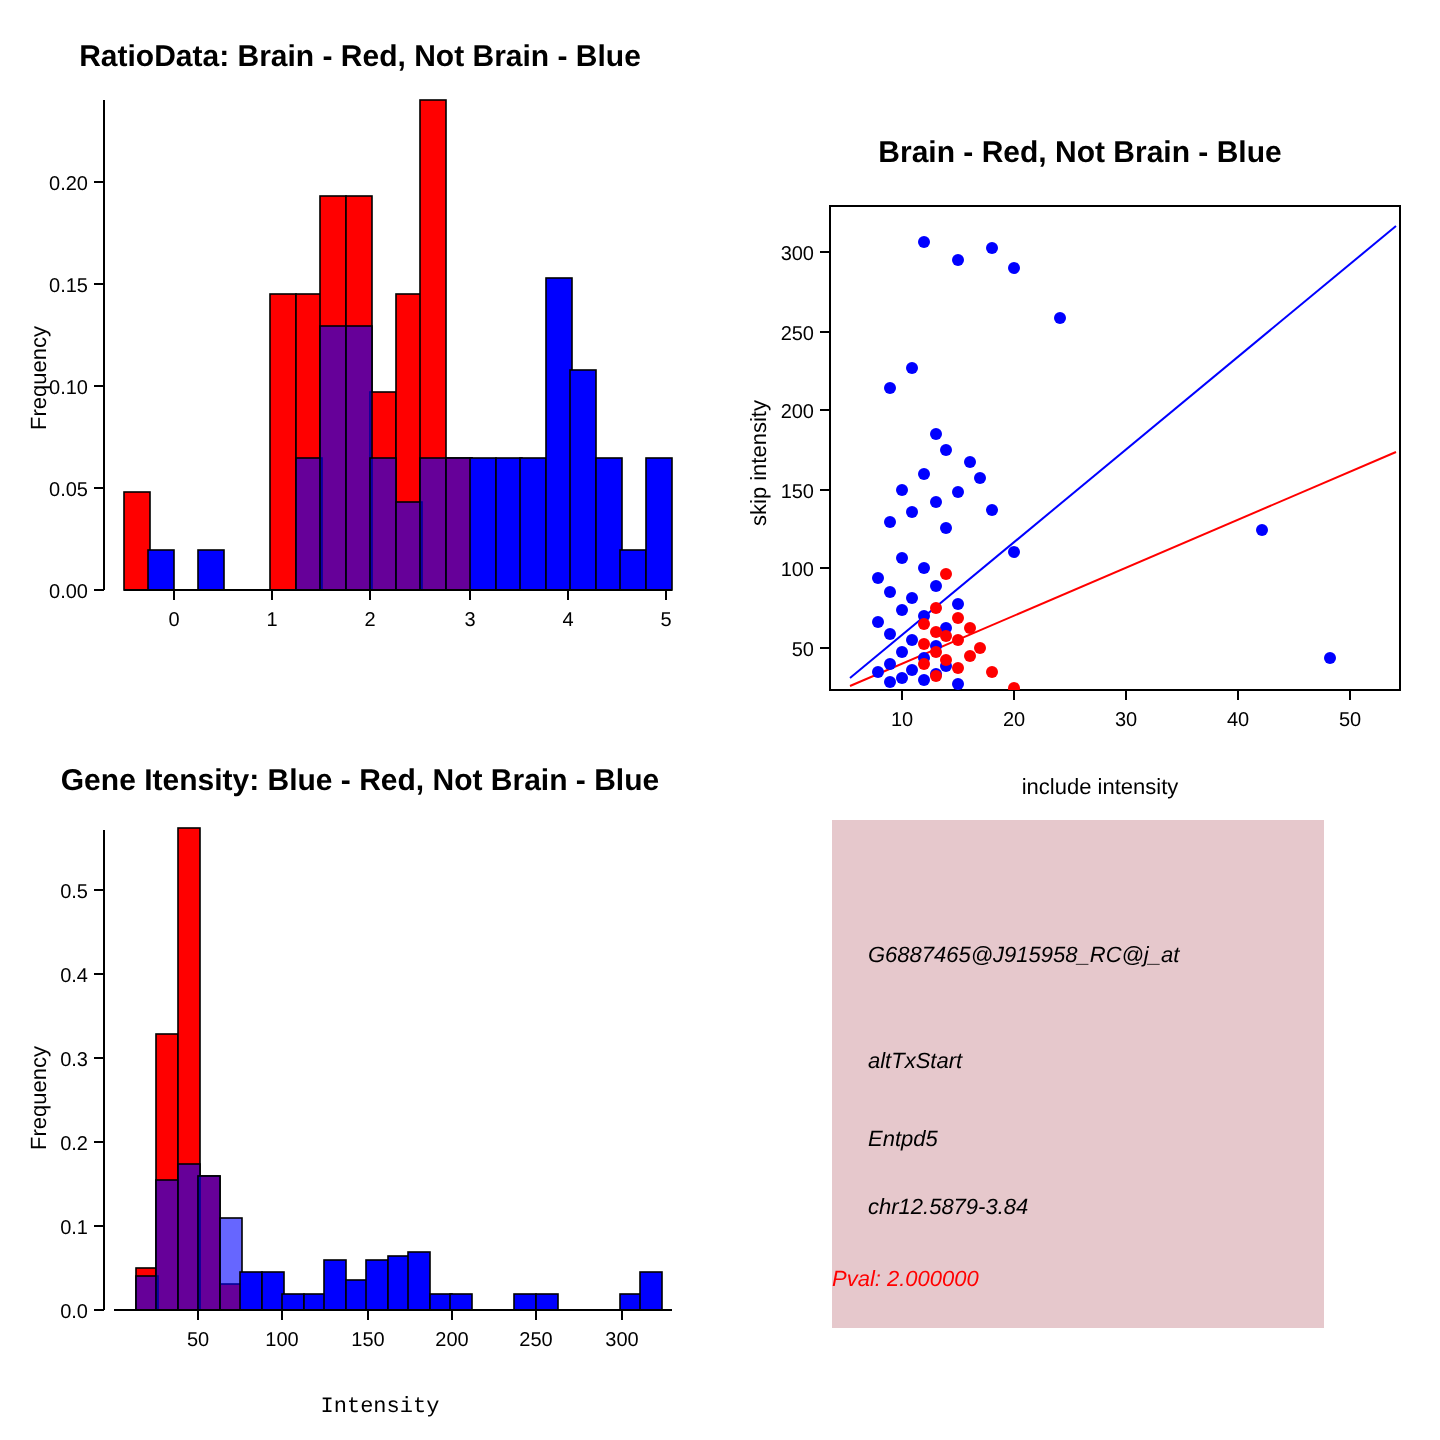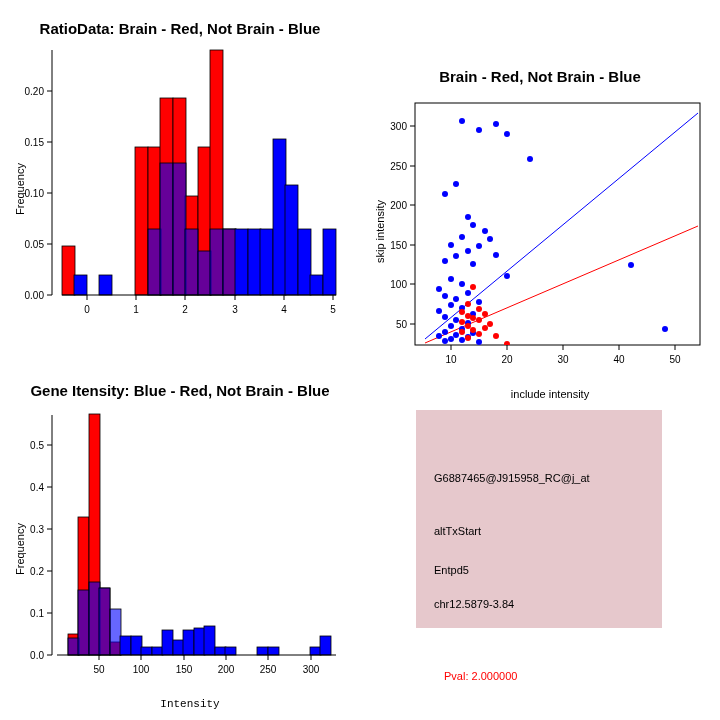--- a/index.html
+++ b/index.html
@@ -301,19 +301,19 @@
       <text x="99" y="303">50</text>
       <text x="141" y="303">100</text>
       <text x="184" y="303">150</text>
       <text x="226" y="303">200</text>
       <text x="268" y="303">250</text>
       <text x="311" y="303">300</text>
     </g>
   </svg>
 </div>
 
-<div class="panel infobox" style="left:416px;top:410px;width:246px;height:218px;">
+<div class="panel infobox" style="left:416px;top:410px;width:246px;height:254px;font-style:italic;">
   <div class="infoline" style="position:absolute;left:18px;top:62px;">G6887465@J915958_RC@j_at</div>
   <div class="infoline" style="position:absolute;left:18px;top:115px;">altTxStart</div>
   <div class="infoline" style="position:absolute;left:18px;top:154px;">Entpd5</div>
   <div class="infoline" style="position:absolute;left:18px;top:188px;">chr12.5879-3.84</div>
-  <div class="infoline pval" style="position:absolute;left:28px;top:224px;margin-top:36px;">Pval: 2.000000</div>
+  <div class="infoline pval" style="position:absolute;left:0;top:224px;">Pval: 2.000000</div>
 </div>
 
 </body></html>

